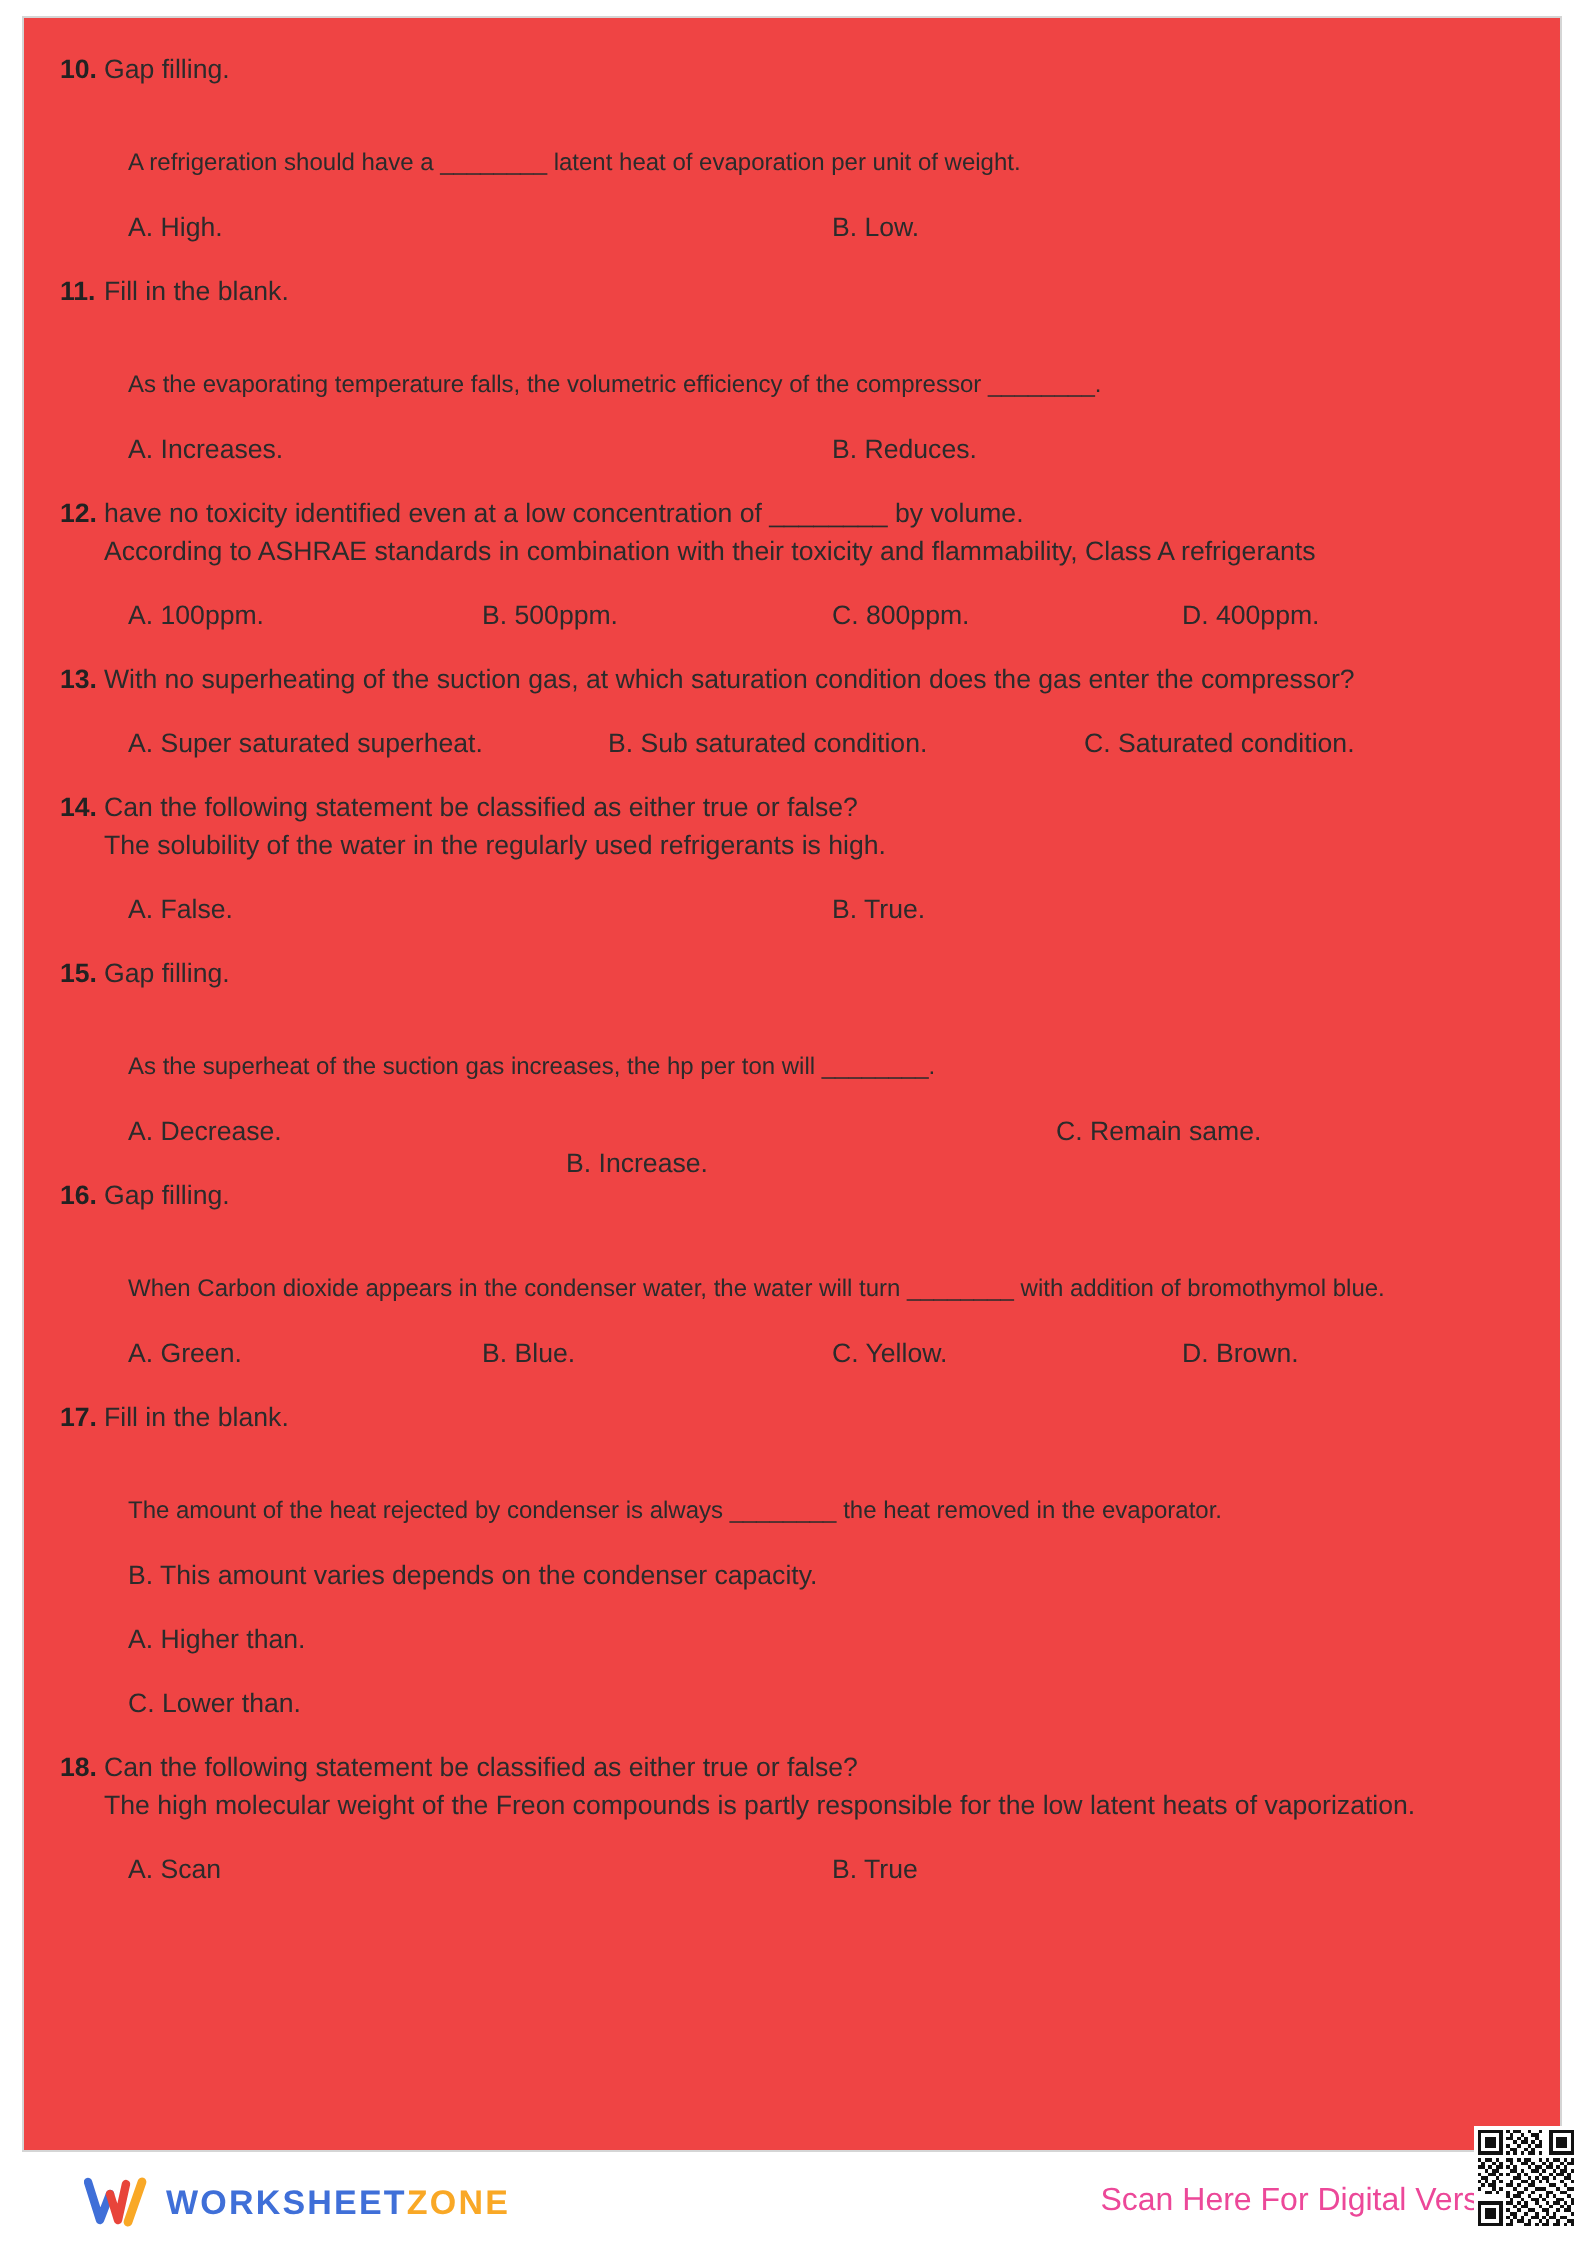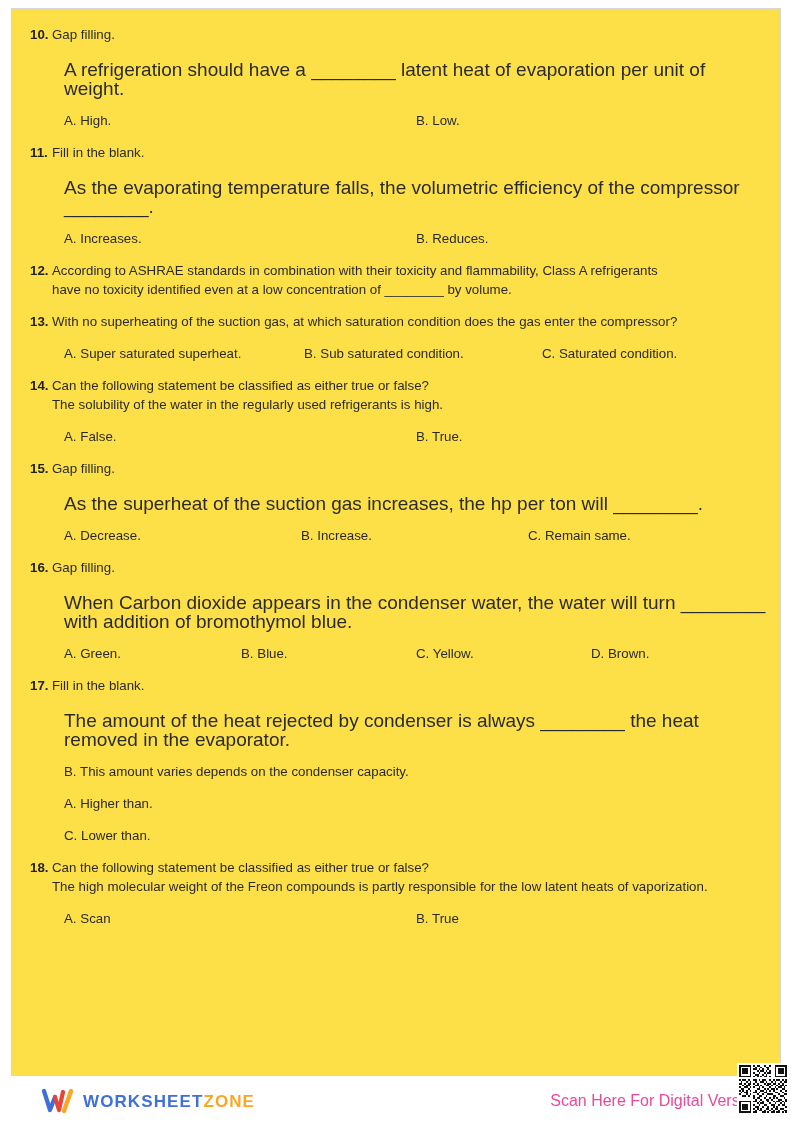--- a/index.html
+++ b/index.html
@@ -17,21 +17,21 @@
     position: relative;
   }
   .page {
     position: absolute;
     left: 11px;
     top: 8px;
     width: 770px;
     height: 1068px;
     border: 1px solid #d5d5d5;
     box-sizing: border-box;
-    background: #fde047;
+    background: #ef4444;
     overflow: hidden;
   }
   .content {
     padding: 16px 14px 0 12px;
   }
   .question {
     display: block;
     margin-bottom: 13px;
   }
   .qhead {
@@ -52,22 +52,22 @@
   }
   .qtext {
     flex: 1 1 auto;
     color: #2b2b2b;
   }
   .qline {
     display: block;
   }
   .qbody {
     margin-left: 40px;
-    margin-top: 16px;
-    font-size: 19px;
+    margin-top: 28px;
+    font-size: 12px;
     line-height: 19px;
     color: #2b2b2b;
   }
   .options {
     margin-left: 40px;
     margin-top: 13px;
     position: relative;
     font-size: 13.3px;
     line-height: 19px;
     color: #2b2b2b;
@@ -77,21 +77,21 @@
   .options.cols2 .opt:nth-child(1) { left: 0px; }
   .options.cols2 .opt:nth-child(2) { left: 352px; }
 
   .options.cols3 .opt { position: absolute; top: 0; }
   .options.cols3 .opt:nth-child(1) { left: 0px; }
   .options.cols3 .opt:nth-child(2) { left: 240px; }
   .options.cols3 .opt:nth-child(3) { left: 478px; }
 
   .options.cols3wide .opt { position: absolute; top: 0; }
   .options.cols3wide .opt:nth-child(1) { left: 0px; }
-  .options.cols3wide .opt:nth-child(2) { left: 237px; }
+  .options.cols3wide .opt:nth-child(2) { left: 219px; margin-top: 16px; }
   .options.cols3wide .opt:nth-child(3) { left: 464px; }
 
   .options.cols4 .opt { position: absolute; top: 0; }
   .options.cols4 .opt:nth-child(1) { left: 0px; }
   .options.cols4 .opt:nth-child(2) { left: 177px; }
   .options.cols4 .opt:nth-child(3) { left: 352px; }
   .options.cols4 .opt:nth-child(4) { left: 527px; }
 
   .options.stacked {
     position: static;
@@ -178,23 +178,29 @@
         <div class="qbody">As the evaporating temperature falls, the volumetric efficiency of the compressor ________.</div>
         <div class="options cols2">
           <span class="opt">A. Increases.</span>
           <span class="opt">B. Reduces.</span>
         </div>
       </div>
       <div class="question">
         <div class="qhead">
           <span class="qnum">12.</span>
           <span class="qtext">
+            <span class="qline">have no toxicity identified even at a low concentration of ________ by volume.</span>
             <span class="qline">According to ASHRAE standards in combination with their toxicity and flammability, Class A refrigerants</span>
-            <span class="qline">have no toxicity identified even at a low concentration of ________ by volume.</span>
-          </span>
+          </span>
+        </div>
+        <div class="options cols4">
+          <span class="opt">A. 100ppm.</span>
+          <span class="opt">B. 500ppm.</span>
+          <span class="opt">C. 800ppm.</span>
+          <span class="opt">D. 400ppm.</span>
         </div>
       </div>
       <div class="question">
         <div class="qhead">
           <span class="qnum">13.</span>
           <span class="qtext">
             <span class="qline">With no superheating of the suction gas, at which saturation condition does the gas enter the compressor?</span>
           </span>
         </div>
         <div class="options cols3">

